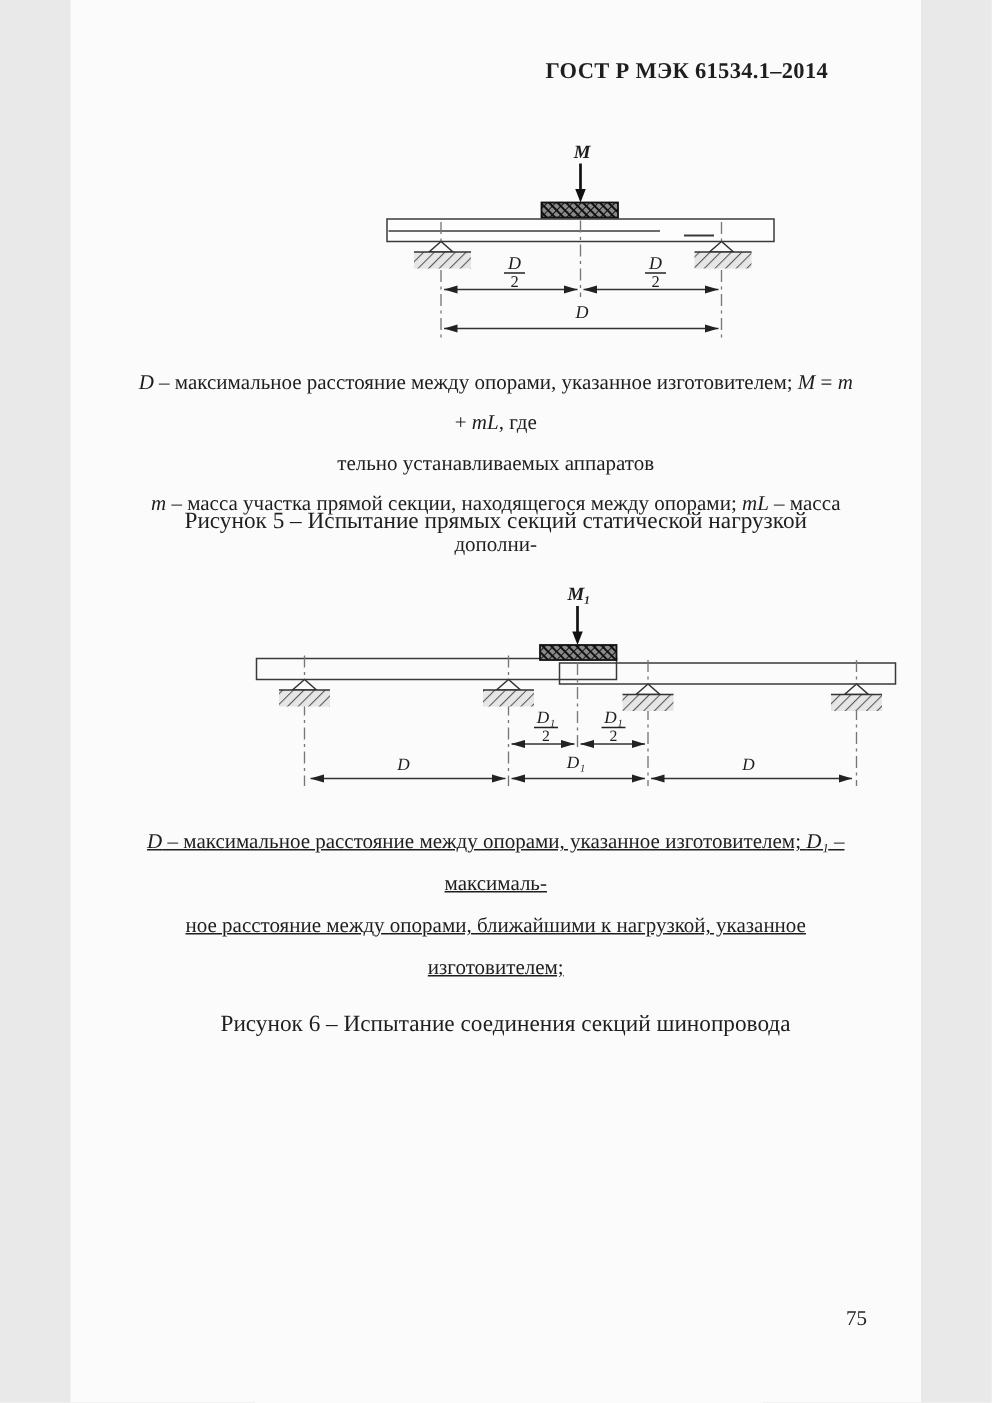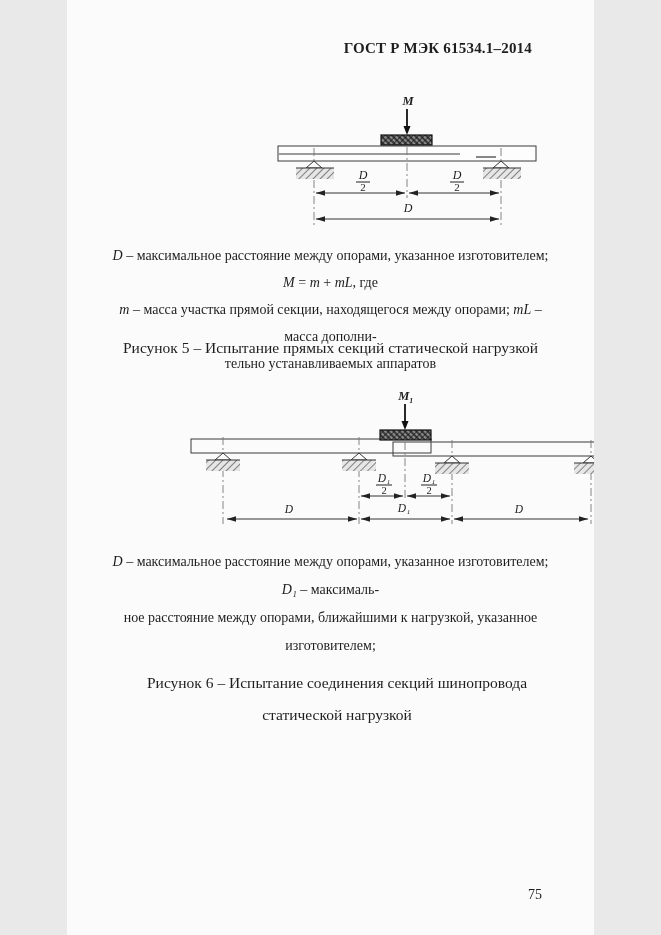--- a/index.html
+++ b/index.html
@@ -1,36 +1,36 @@
 <!DOCTYPE html>
 <html><head>
 <meta charset="utf-8">
 <style>
   html,body { margin:0; padding:0; background:#e9e9e9; }
   .page {
-    position:relative; width:527px; height:935px; margin:0 auto;
+    position:relative; width:567px; height:935px; margin:0 auto;
     background:#fbfbfb; overflow:hidden;
     font-family:"Liberation Serif","DejaVu Serif",serif; color:#1e1e1e;
   }
   .doc-header {
     position:absolute; top:40px; right:62px;
     font-size:15px; font-weight:bold; letter-spacing:.2px;
   }
   .fig-svg { position:absolute; left:0; }
   #fig5-svg { top:85px; }
   #fig6-svg { top:380px; }
   .desc { position:absolute; left:44px; right:44px; text-align:center; font-size:14px; }
   #fig5-desc { top:242px; }
   #fig5-desc .desc-line { line-height:27px; }
-  #fig6-desc { top:548px; }
+  #fig6-desc { top:548px;text-decoration:underline; }
   #fig6-desc .desc-line { line-height:28px; }
   .caption { position:absolute; left:0; right:0; text-align:center; font-size:15.5px; }
   #fig5-caption { top:339px; }
   #fig6-caption { top:667px; line-height:32px;margin-left:13px; }
-  .page-number { position:absolute; top:872px; right:52px; font-size:14px;margin-top:15px; }
+  .page-number { position:absolute; top:872px; right:36px; font-size:14px; }
   svg text {
     font-family:"Liberation Serif","DejaVu Serif",serif;
     fill:#1e1e1e;
   }
   .var { font-style:italic; }
 </style>
 </head>
 <body>
 
 <div class="page">
@@ -98,22 +98,22 @@
       <line x1="383" y1="182" x2="397" y2="182" stroke="#222" stroke-width="1"></line>
       <text x="390" y="191" font-size="11" text-anchor="middle">2</text>
     </g>
 
     <line x1="249" y1="219" x2="432" y2="219" stroke="#333" stroke-width="1" marker-start="url(#arrS1)" marker-end="url(#arrE1)"></line>
     <text x="341" y="212" font-size="12" font-style="italic" text-anchor="middle">D</text>
   </svg>
 
   <div class="desc" id="fig5-desc">
     <div class="desc-line"><span class="var">D</span><span> – максимальное расстояние между опорами, указанное изготовителем; </span><span class="var">M</span><span> = </span><span class="var">m</span><span> + </span><span class="var">mL</span><span>, где</span></div>
+    <div class="desc-line"><span>тельно устанавливаемых аппаратов</span></div>
     <div class="desc-line"><span class="var">m</span><span> – масса участка прямой секции, находящегося между опорами; </span><span class="var">mL</span><span> – масса дополни-</span></div>
-    <div class="desc-line"><span>тельно устанавливаемых аппаратов</span></div>
   </div>
 
   <div class="caption" id="fig5-caption">Рисунок 5 – Испытание прямых секций статической нагрузкой</div>
 
   <svg id="fig6-svg" class="fig-svg" width="661" height="155" viewBox="0 380 661 155">
     <defs>
       <pattern id="hatch2" width="5" height="5" patternUnits="userSpaceOnUse" patternTransform="rotate(45)">
         <rect width="5" height="5" fill="#e6e6e6"></rect>
         <line x1="0" y1="0" x2="0" y2="5" stroke="#555" stroke-width="1.4"></line>
       </pattern>
@@ -194,18 +194,17 @@
     <text x="452" y="513" font-size="11.5" font-style="italic" text-anchor="middle">D</text>
   </svg>
 
   <div class="desc" id="fig6-desc">
     <div class="desc-line"><span class="var">D</span><span> – максимальное расстояние между опорами, указанное изготовителем; </span><span class="var">D₁</span><span> – максималь-</span></div>
     <div class="desc-line"><span>ное расстояние между опорами, ближайшими к нагрузкой, указанное изготовителем;</span></div>
   </div>
 
   <div class="caption" id="fig6-caption">
     <div>Рисунок 6 – Испытание соединения секций шинопровода</div>
-    <div>статической нагрузкой</div>
   </div>
 
   <div class="page-number">75</div>
 
 </div>
 
 </body></html>

